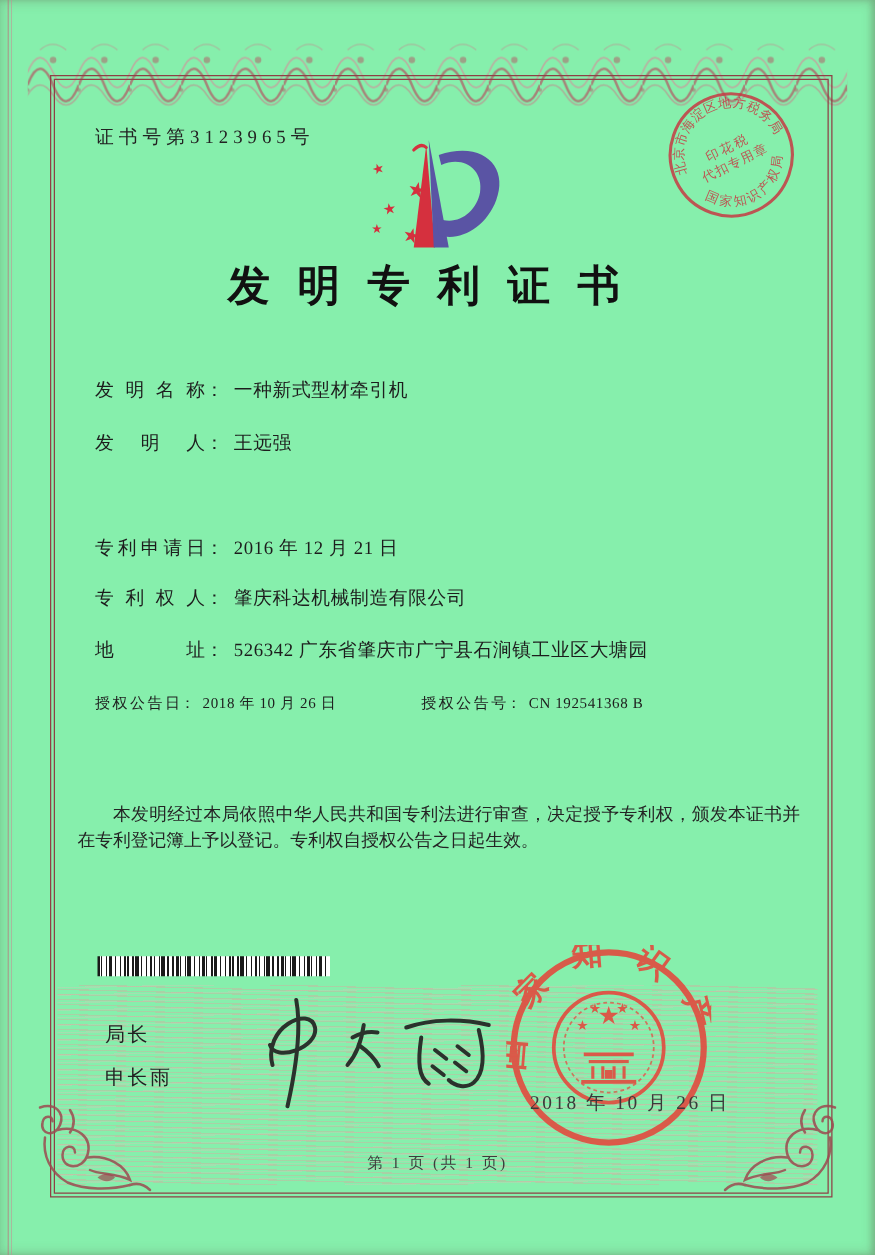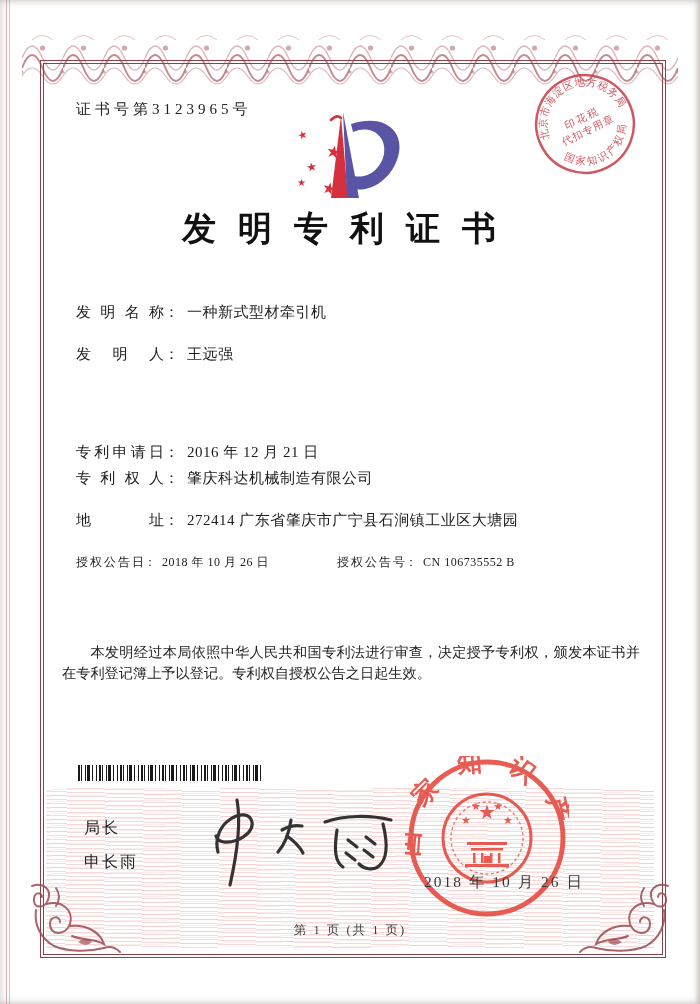--- a/index.html
+++ b/index.html
@@ -1,18 +1,18 @@
 <!DOCTYPE html>
 <html><head>
 <meta charset="utf-8">
 <style>
   html,body{margin:0;padding:0;background:#e7e4df;}
   .page{
     position:relative;width:700px;height:1004px;margin:0 auto;
-    background:#ffffff;overflow:hidden;
+    background:#86efac;overflow:hidden;
     font-family:"Liberation Serif","DejaVu Serif",serif;color:#1d1d1d;
     box-shadow:inset 0 0 10px rgba(90,70,60,.28), inset -3px 0 4px rgba(90,70,60,.18);
   }
   .edge-line{position:absolute;left:6px;top:0;bottom:0;width:5px;opacity:.55;
     background:linear-gradient(90deg,#b8787d 0 1px,transparent 1px 3px,#c58e92 3px 4px,transparent 4px);}
   .frame{position:absolute;left:40px;top:60px;width:618px;height:890px;
     border:4px double #8e4046;background:transparent;}
   .top-band{position:absolute;left:22px;top:26px;}
   .pink-zone{position:absolute;left:46px;top:788px;width:608px;height:160px;
     background:
@@ -131,33 +131,33 @@
   </svg>
 
   <div class="title">发明专利证书</div>
 
   <div class="frow" style="top:303px">
     <span class="flabel">发明名称</span><span class="fcolon">：</span><span class="fvalue">一种新式型材牵引机</span>
   </div>
   <div class="frow" style="top:345px">
     <span class="flabel">发明人</span><span class="fcolon">：</span><span class="fvalue">王远强</span>
   </div>
-  <div class="frow" style="top:443px">
+  <div class="frow" style="top:429px">
     <span class="flabel">专利申请日</span><span class="fcolon">：</span><span class="fvalue">2016 年 12 月 21 日</span>
   </div>
   <div class="frow" style="top:469px">
     <span class="flabel">专利权人</span><span class="fcolon">：</span><span class="fvalue">肇庆科达机械制造有限公司</span>
   </div>
   <div class="frow" style="top:511px">
-    <span class="flabel">地址</span><span class="fcolon">：</span><span class="fvalue">272414 广东省肇庆市广宁县石涧镇工业区大塘园</span>
+    <span class="flabel">地址</span><span class="fcolon">：</span><span class="fvalue">526342 广东省肇庆市广宁县石涧镇工业区大塘园</span>
   </div>
   <div class="frow r7" style="top:554px">
     <span class="flabel">授权公告日</span><span class="fcolon">：</span><span class="fvalue">2018 年 10 月 26 日</span>
     <span class="g2">
-      <span class="flabel">授权公告号</span><span class="fcolon">：</span><span class="fvalue">CN 106735552 B</span>
+      <span class="flabel">授权公告号</span><span class="fcolon">：</span><span class="fvalue">CN 192541368 B</span>
     </span>
   </div>
 
   <div class="body-text">
     <p>本发明经过本局依照中华人民共和国专利法进行审查，决定授予专利权，颁发本证书并在专利登记簿上予以登记。专利权自授权公告之日起生效。</p>
   </div>
 
   <div class="barcode"></div>
 
   <div class="signer-title">局长</div>

